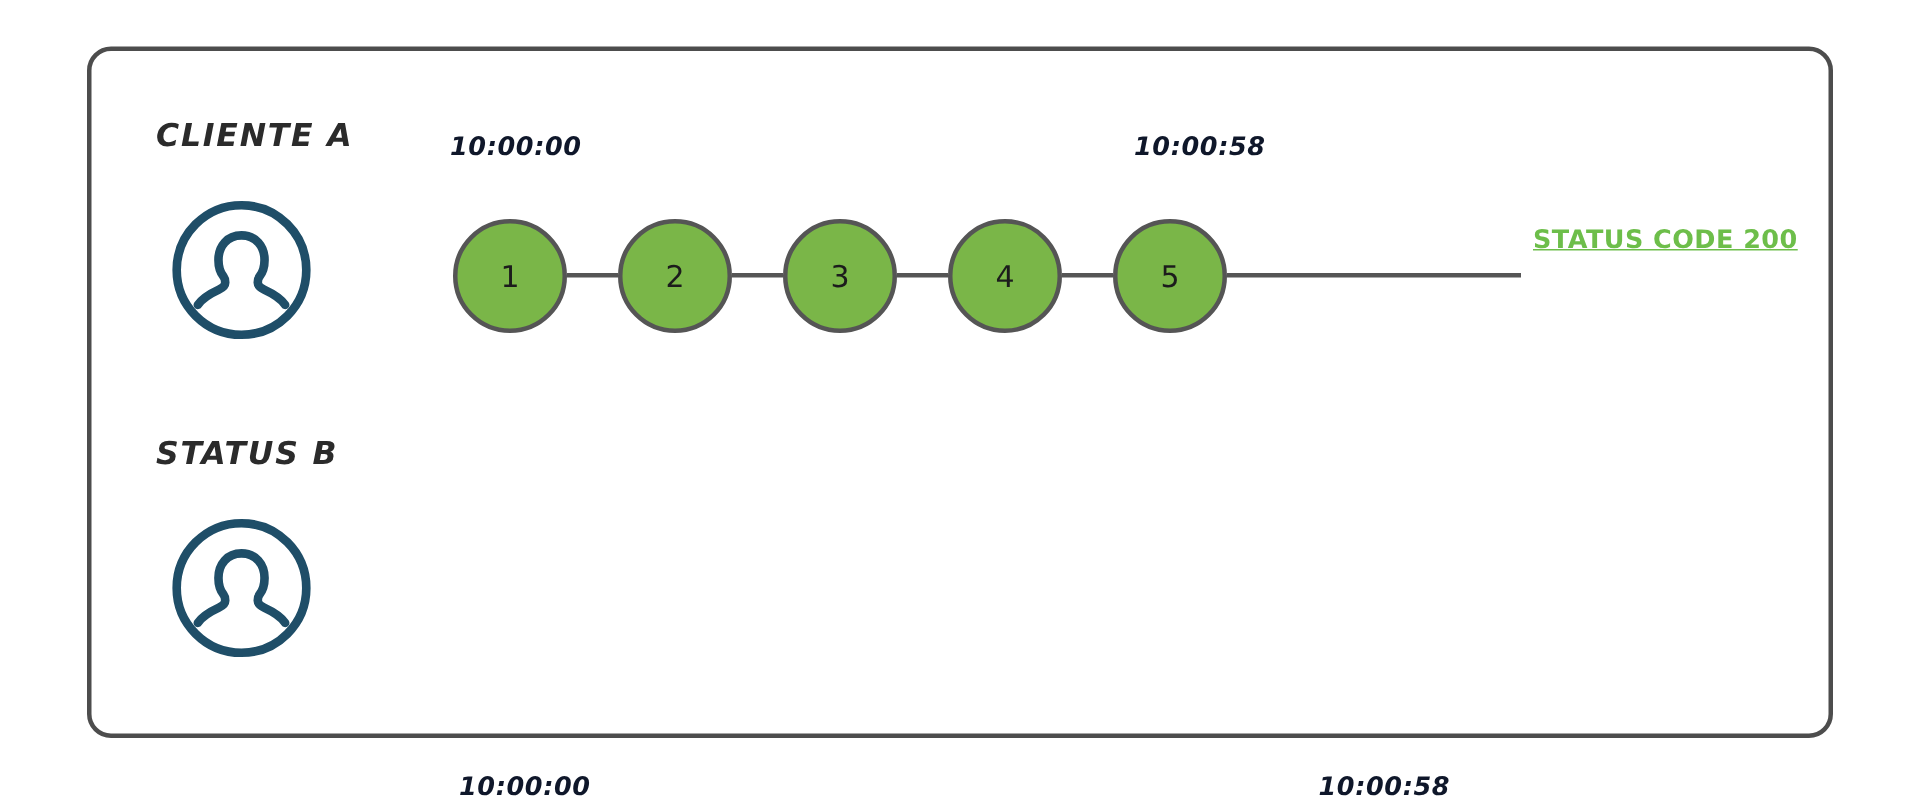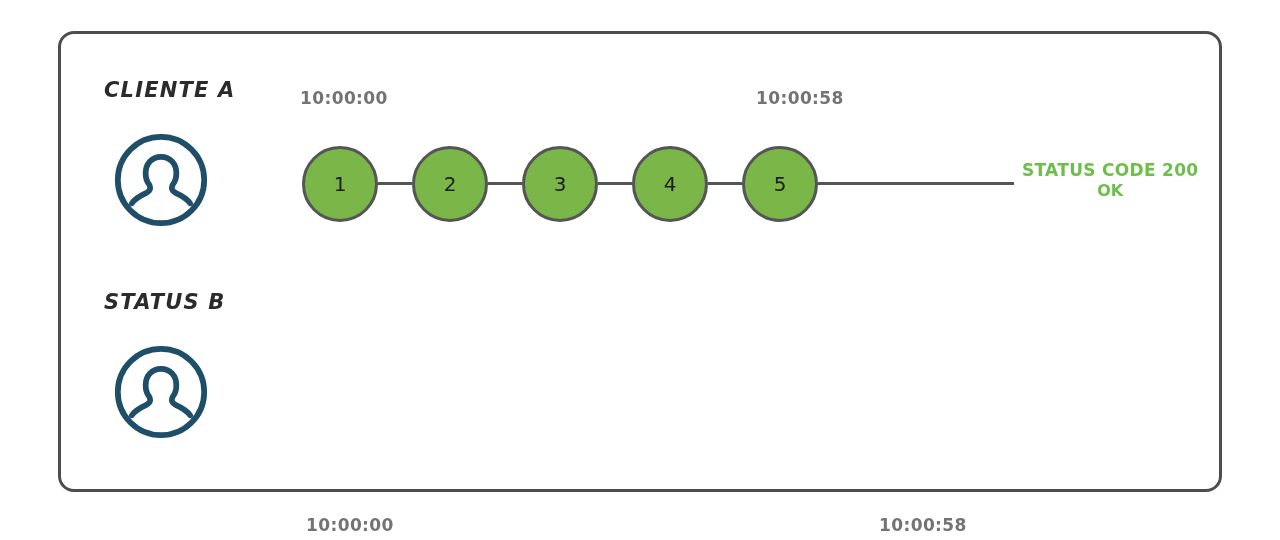--- a/index.html
+++ b/index.html
@@ -64,23 +64,24 @@
     width: 96px;
     height: 96px;
   }
 
   
   .timestamp {
     position: absolute;
     font-family: "DejaVu Sans", sans-serif;
     font-size: 17px;
     font-weight: 700;
-    color: #737373;
+    color: #0f172a;
     letter-spacing: 0.4px;
     white-space: nowrap;
+    font-style: italic;
   }
   .ts-a-start { left: 300px; top: 88px; }
   .ts-a-end   { left: 756px; top: 88px; }
   .ts-b-start { left: 306px; top: 303px; }
   .ts-b-end   { left: 879px; top: 303px; }
 
   
   .chain {
     position: absolute;
     height: 90px;
@@ -127,21 +128,21 @@
     font-weight: 600;
     letter-spacing: 0.3px;
     display: block;
   }
   .status .line2 {
     font-size: 16px;
     font-weight: 600;
     font-style: italic;
     display: block;
   }
-  .status-ok  { left: 1022px; top: 160px; color: #6DBE4A; }
+  .status-ok  { left: 1022px; top: 150px; color: #6DBE4A; text-decoration: underline; }
   .status-ok .line2 { font-style: normal; }
 </style>
 </head>
 <body>
 
 <div id="canvas">
 
   <div class="frame"></div>
 
   <div class="client-row row-a">
@@ -180,21 +181,20 @@
 
       <div class="node ok" style="left:0px;">1</div>
       <div class="node ok" style="left:110px;">2</div>
       <div class="node ok" style="left:220px;">3</div>
       <div class="node ok" style="left:330px;">4</div>
       <div class="node ok" style="left:440px;">5</div>
     </div>
 
     <div class="status status-ok">
       <span class="line1">STATUS CODE 200</span>
-      <span class="line2">OK</span>
     </div>
   </div>
 
   <div class="client-row row-b">
 
     <div class="client-label">STATUS B</div>
 
     <div class="avatar">
       <svg width="96" height="96" viewBox="0 0 100 100" aria-hidden="true">
         <circle cx="50" cy="50" r="45" fill="none" stroke="#1F4E68" stroke-width="6"></circle>

